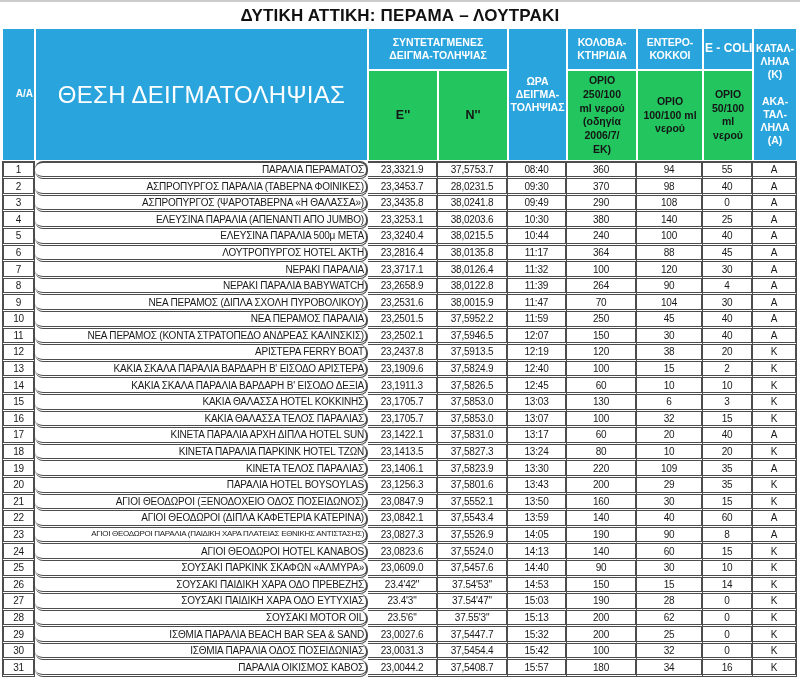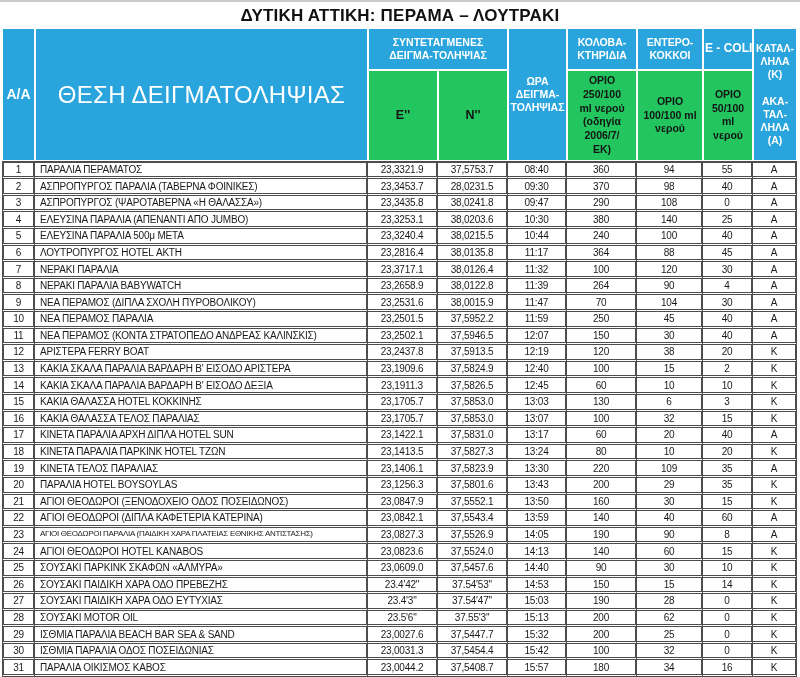--- a/index.html
+++ b/index.html
@@ -8,33 +8,33 @@
   .top-strip { height: 2px; background: #cbcbcb; width: 800px; }
   .page-title { text-align: center; font-weight: bold; font-size: 17px;
     color: #111; padding: 4px 0 3px 0; letter-spacing: 0.2px; height: 26px; border-radius: 6px; }
   table { table-layout: fixed; border-collapse: separate; border-spacing: 0;
     margin-left: 2px; width: 795px; }
   th { border: 1px solid #fff; font-weight: bold; vertical-align: middle;
     text-align: center; white-space: pre-line; padding: 0 1px; overflow: hidden; }
   th.blue { background: #2AA4DD; color: #fff; font-size: 10.5px; line-height: 1.25; }
   th.gray { background: #22c55e; color: #151515; font-size: 10.5px; line-height: 1.3; }
   th.loc-h { font-size: 24px; font-weight: 400; letter-spacing: 0.3px; }
-  th.aa-h { font-size: 14px; }
+  th.aa-h { font-size: 10px; text-align: right; }
   th.en-h { font-size: 12.5px; }
   th.ecoli-h { font-size: 12px; white-space: nowrap; }
   thead tr.r1 { height: 38px; }
   thead tr.r2 { height: 64px; }
   th.suit-h div.gap { }
   tbody td { border-right: 2px solid #4d4d4d; border-bottom: 3px double #4d4d4d;
     font-size: 10px; color: #1a1a1a; text-align: center; height: 16.6px;
     padding: 1px 2px; line-height: 1.1; overflow: hidden; white-space: nowrap;
     letter-spacing: -0.2px; background: #fff; vertical-align: middle; }
   tbody td:first-child { border-left: 2px solid #4d4d4d; }
   tbody tr:first-child td { border-top: 2px solid #4d4d4d; }
-  tbody td.loc { text-align: left; padding-left: 5px; }
+  tbody td.loc { text-align: right; padding-left: 5px; border-radius: 8px; }
   tbody td.loc.long { font-size: 8px; letter-spacing: -0.3px; }
 </style>
 </head>
 <body>
 
 <div>
   <div class="top-strip"></div>
   <div class="page-title">ΔΥΤΙΚΗ ΑΤΤΙΚΗ: ΠΕΡΑΜΑ – ΛΟΥΤΡΑΚΙ</div>
 
   <table>
@@ -112,21 +112,21 @@
           <td>370</td>
           <td>98</td>
           <td>40</td>
           <td>Α</td>
         </tr>
         <tr>
           <td>3</td>
           <td class="loc">ΑΣΠΡΟΠΥΡΓΟΣ (ΨΑΡΟΤΑΒΕΡΝΑ «Η ΘΑΛΑΣΣΑ»)</td>
           <td>23,3435.8</td>
           <td>38,0241.8</td>
-          <td>09:47</td>
+          <td>09:49</td>
           <td>290</td>
           <td>108</td>
           <td>0</td>
           <td>Α</td>
         </tr>
         <tr>
           <td>4</td>
           <td class="loc">ΕΛΕΥΣΙΝΑ ΠΑΡΑΛΙΑ (ΑΠΕΝΑΝΤΙ ΑΠΟ JUMBO)</td>
           <td>23,3253.1</td>
           <td>38,0203.6</td>

